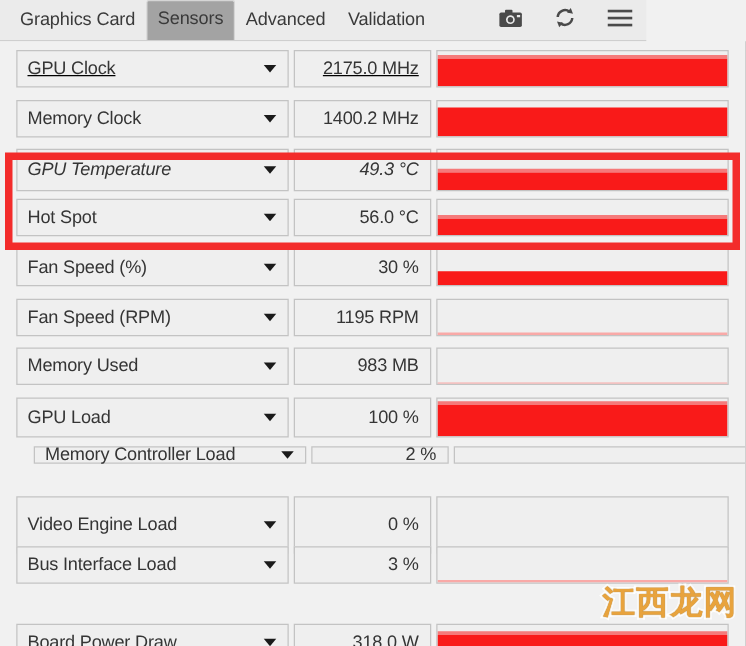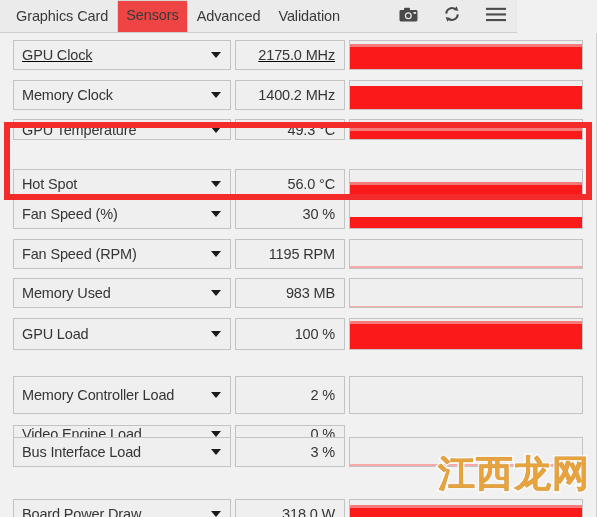--- a/index.html
+++ b/index.html
@@ -47,21 +47,21 @@
     color: #3a3a3a;
     padding: 5px 9px 7px 9px;
     line-height: 18px;
     background: transparent;
     border: none;
     white-space: nowrap;
     cursor: default;
     letter-spacing: -0.1px;
   }
   .tab.active {
-    background: #ef4444;
+    background: #a3a3a3;
     border-left: 1px solid #d5d5d5;
     border-right: 1px solid #d5d5d5;
     border-top: 1px solid #d5d5d5;
     border-top-left-radius: 2px;
     border-top-right-radius: 2px;
     padding: 5px 8px 8px 8px;
     position: relative;
     z-index: 3;
   }
   .toolicons {
@@ -189,22 +189,22 @@
     box-sizing: border-box;
     pointer-events: none;
     z-index: 5;
   }
 
   
   .watermark {
     position: absolute;
     right: 7px;
     bottom: 22px;
-    font-family: Liberation Mono, monospace;
-    font-size: 37px;
+    font-family: Liberation Serif, serif;
+    font-size: 26px;
     font-weight: bold;
     letter-spacing: 1px;
     color: #e8a33d;
     -webkit-text-stroke: 3px #ffffff;
     paint-order: stroke fill;
     text-shadow: 0 0 1px #9c6b1a;
     z-index: 8;
     line-height: 1;
     white-space: nowrap;
   }
@@ -268,34 +268,34 @@
           <span class="name-label">Memory Clock</span>
           <span class="caret"></span>
         </div>
         <div class="value-field">
           <span class="value-text">1400.2 MHz</span>
         </div>
         <div class="graph-field">
           <div class="graph-fill" style="height: 82%;"></div>
         </div>
       </div>
-      <div class="row" style="top: 86.4px; height: 21px;">
+      <div class="row" style="top: 86.4px; height: 34px; font-style: italic;">
         <div class="name-field">
           <span class="name-label">GPU Temperature</span>
           <span class="caret"></span>
         </div>
         <div class="value-field">
           <span class="value-text">49.3 °C</span>
         </div>
         <div class="graph-field">
           <div class="graph-fill" style="height: 46%;"></div>
           <div class="graph-top-noise" style="bottom: 46%;"></div>
         </div>
       </div>
-      <div class="row" style="top: 136px; height: 30px;">
+      <div class="row" style="top: 126px; height: 30px;">
         <div class="name-field">
           <span class="name-label">Hot Spot</span>
           <span class="caret"></span>
         </div>
         <div class="value-field">
           <span class="value-text">56.0 °C</span>
         </div>
         <div class="graph-field">
           <div class="graph-fill" style="height: 46%;"></div>
           <div class="graph-top-noise" style="bottom: 46%;"></div>
@@ -343,31 +343,31 @@
           <span class="caret"></span>
         </div>
         <div class="value-field">
           <span class="value-text">100 %</span>
         </div>
         <div class="graph-field">
           <div class="graph-fill" style="height: 82%;"></div>
           <div class="graph-top-noise" style="bottom: 82%;"></div>
         </div>
       </div>
-      <div class="row" style="top: 343px; height: 38px;">
+      <div class="row" style="top: 324px; height: 14px; justify-content: flex-end;">
         <div class="name-field">
           <span class="name-label">Memory Controller Load</span>
           <span class="caret"></span>
         </div>
         <div class="value-field">
           <span class="value-text">2 %</span>
         </div>
         <div class="graph-field"></div>
       </div>
-      <div class="row" style="top: 364.3px; height: 46px; align-items: flex-end;">
+      <div class="row" style="top: 364.3px; height: 46px;">
         <div class="name-field">
           <span class="name-label">Video Engine Load</span>
           <span class="caret"></span>
         </div>
         <div class="value-field">
           <span class="value-text">0 %</span>
         </div>
         <div class="graph-field"></div>
       </div>
       <div class="row" style="top: 404px; height: 30px;">

